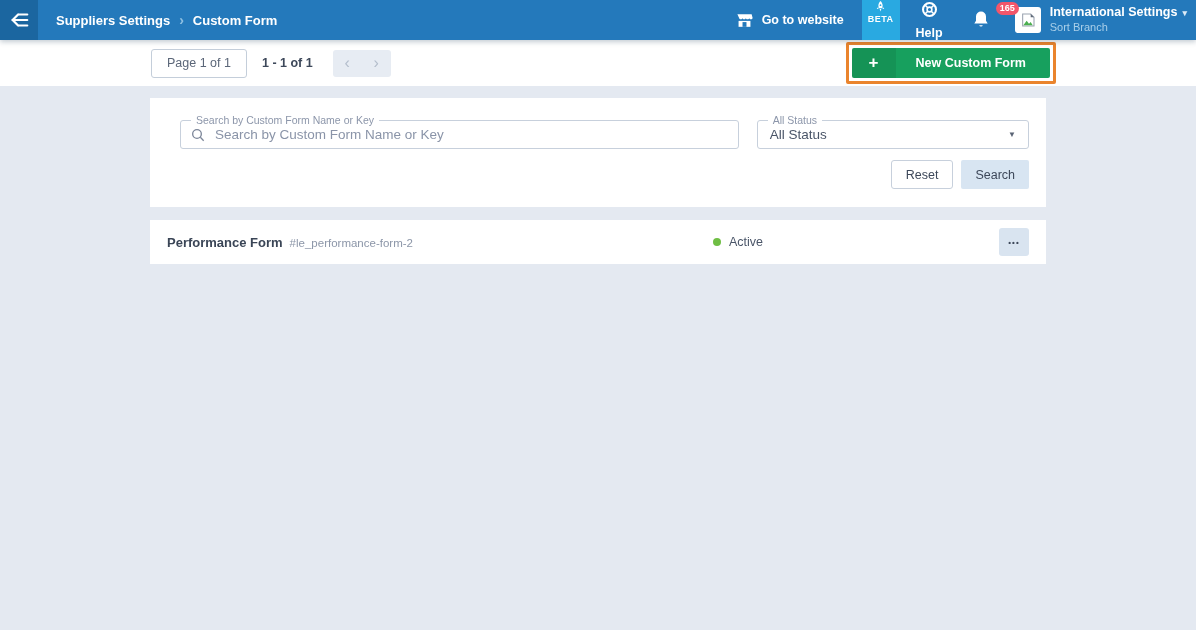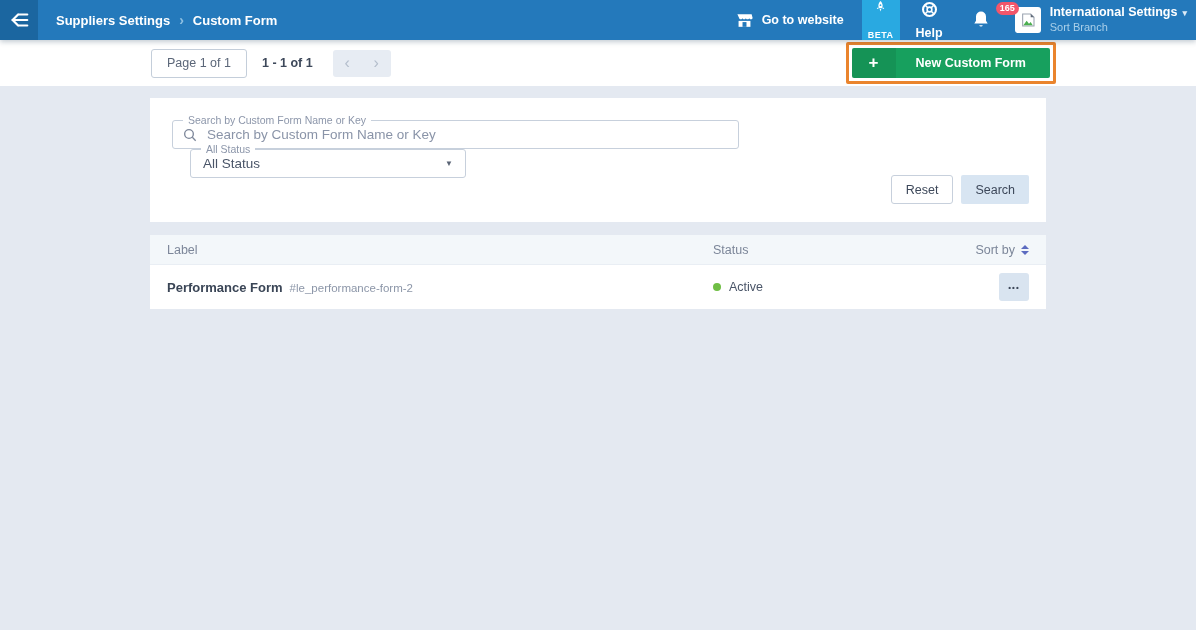--- a/index.html
+++ b/index.html
@@ -15,21 +15,21 @@
   .collapse-btn {
     width:38px; height:40px; background:#1B66A0; display:flex;
     align-items:center; justify-content:center; cursor:pointer; flex:0 0 auto;
   }
   .breadcrumb { margin-left:18px; font-size:13px; font-weight:bold; display:flex; align-items:center; gap:9px; }
   .breadcrumb .sep { color:#8FC0E2; font-size:14px; font-weight:bold; }
   .topbar-right { margin-left:auto; display:flex; align-items:center; height:40px; }
   .go-website { display:flex; align-items:center; gap:8px; font-size:12.5px; font-weight:bold; cursor:pointer; margin-right:18px; }
   .beta-tab {
     width:38px; height:40px; background:#29A9E1; display:flex; flex-direction:column;
-    align-items:center; justify-content:space-between; gap:1px; cursor:pointer;
+    align-items:center; justify-content:flex-start; gap:1px; cursor:pointer;
   }
   .beta-tab .beta-text { font-size:9px; font-weight:bold; letter-spacing:.4px; }
   .help { display:flex; align-items:center; gap:7px; font-size:12.5px; font-weight:bold; cursor:pointer; margin-left:16px;flex-direction:column; }
   .notif { position:relative; margin-left:28px; cursor:pointer; width:22px; height:24px; }
   .badge {
     position:absolute; top:-6px; left:25px; background:#F2566B; color:#fff;
     font-size:9px; font-weight:bold; padding:2px 4px; border-radius:8px; line-height:1;
   }
   .account { display:flex; align-items:center; gap:9px; margin-left:22px; padding-right:9px; cursor:pointer; }
   .avatar {
@@ -65,21 +65,21 @@
     align-items:center; color:#fff; cursor:pointer; font-family:inherit; padding:0; overflow:hidden;
   }
   .new-btn .plus {
     width:44px; height:30px; background:rgba(0,0,0,.08); display:flex; align-items:center;
     justify-content:center; font-size:17px; font-weight:bold;
   }
   .new-btn .nb-label { padding:0 24px 0 20px; font-size:12.5px; font-weight:bold; }
 
   
   .content { padding:12px 150px 0 150px; }
-  .filter-card { background:#fff; height:124px; position:relative; padding:22px 17px 0 22px; display:flex;flex-direction:column; }
+  .filter-card { background:#fff; height:109px; position:relative; padding:22px 17px 0 30px; display:flex; }
   .field {
     position:relative; height:29px; border:1px solid #C7D0DC; border-radius:3px;
     display:flex; align-items:center; background:#fff;
   }
   .f-label {
     position:absolute; top:-7px; left:10px; background:#fff; padding:0 5px;
     font-size:10.5px; color:#8C96AA; white-space:nowrap; line-height:1.2;
   }
   .search-field { width:567px; padding:0 10px 0 9px; }
   .search-field input {
@@ -225,31 +225,20 @@
       <span class="sel-value">All Status</span>
       <span class="sel-caret">▼</span>
     </div>
     <div class="filter-actions">
       <button class="reset-btn">Reset</button>
       <button class="search-btn">Search</button>
     </div>
   </section>
 
   <section class="table-card">
-    <div class="t-head">
-      <span class="th">Label</span>
-      <span class="th">Status</span>
-      <span class="th th-sort">
-        <span>Sort by</span>
-        <span class="sort-icon">
-          <span class="tri-up"></span>
-            <span class="tri-down"></span>
-        </span>
-      </span>
-    </div>
     <div class="t-row">
       <div class="cell-label">
         <span class="row-title">Performance Form</span>
         <span class="row-key">#le_performance-form-2</span>
       </div>
       <div class="cell-status">
         <span class="dot"></span>
         <span>Active</span>
       </div>
       <button class="row-menu">•••</button>

